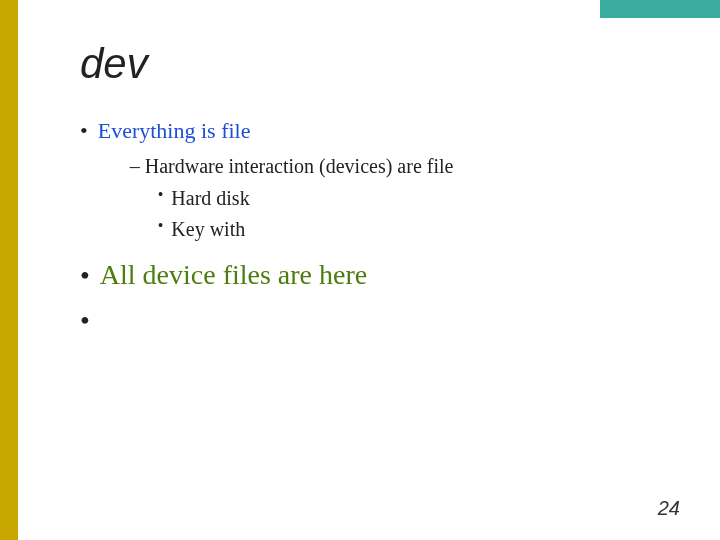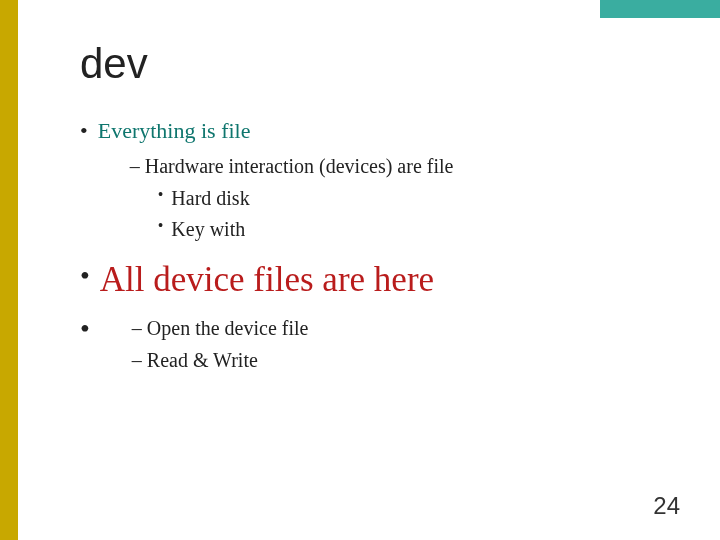--- a/index.html
+++ b/index.html
@@ -42,20 +42,21 @@
       right: 0;
       width: 120px;
       height: 18px;
       background: #3aada0;
     }
 
     
     .title {
       font-family: Arial, Helvetica, sans-serif;
       font-size: 42px;
+      font-style: italic;
       color: #222222;
       margin-bottom: 28px;
       margin-top: 10px;
       padding-left: 10px;
     }
 
     
     .content {
       padding-left: 10px;
     }
@@ -69,27 +70,27 @@
     .bullet-l1 .dot {
       color: #222;
       font-size: 22px;
       margin-right: 10px;
       line-height: 1.4;
       flex-shrink: 0;
     }
 
     .bullet-l1 .text {
       font-size: 22px;
-      color: #0f766e;
+      color: #1d4ed8;
       line-height: 1.4;
     }
 
     .bullet-l1 .text-large {
-      font-size: 35px;
-      color: #b91c1c;
+      font-size: 28px;
+      color: #4d7c0f;
       line-height: 1.35;
     }
 
     .sub-list {
       margin-left: 32px;
       margin-top: 4px;
       margin-bottom: 6px;
     }
 
     .dash-item {
@@ -123,23 +124,24 @@
       font-size: 20px;
       color: #222;
       line-height: 1.5;
     }
 
     
     .page-number {
       position: absolute;
       bottom: 20px;
       right: 40px;
-      font-size: 24px;
+      font-size: 20px;
       color: #333;
       font-family: Arial, Helvetica, sans-serif;
+      font-style: italic;
     }
   </style>
 </head>
 <body>
 
 <div class="slide">
 
   <div class="left-bar"></div>
 
   <div class="top-right-bar"></div>
@@ -174,28 +176,20 @@
 
     <div class="bullet-l1">
       <span class="dot" style="font-size:28px;">•</span>
       <span class="text-large">All device files are here</span>
     </div>
 
     <div class="bullet-l1">
       <span class="dot" style="font-size:28px;">•</span>
       <div>
         
-        <div class="sub-list">
-          <div class="dash-item">
-            <span>– </span><span>Open the device file</span>
-          </div>
-          <div class="dash-item">
-            <span>– </span><span>Read &amp; Write</span>
-          </div>
-        </div>
       </div>
     </div>
 
   </div>
 
   <div class="page-number">24</div>
 
 </div>
 
 </body></html>

